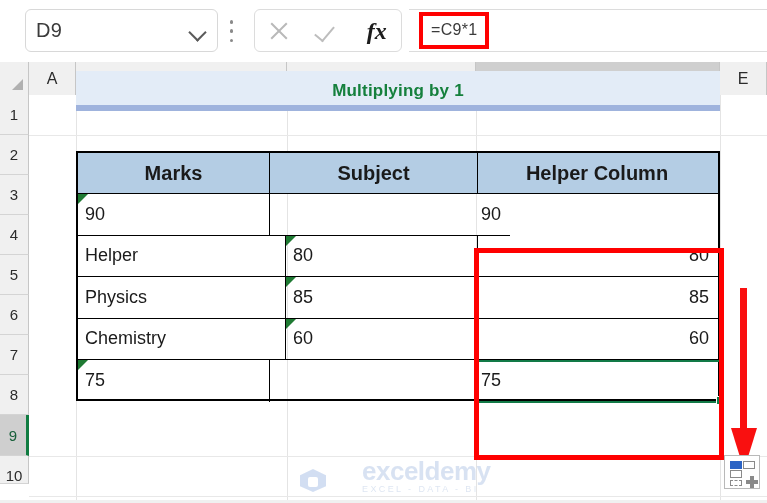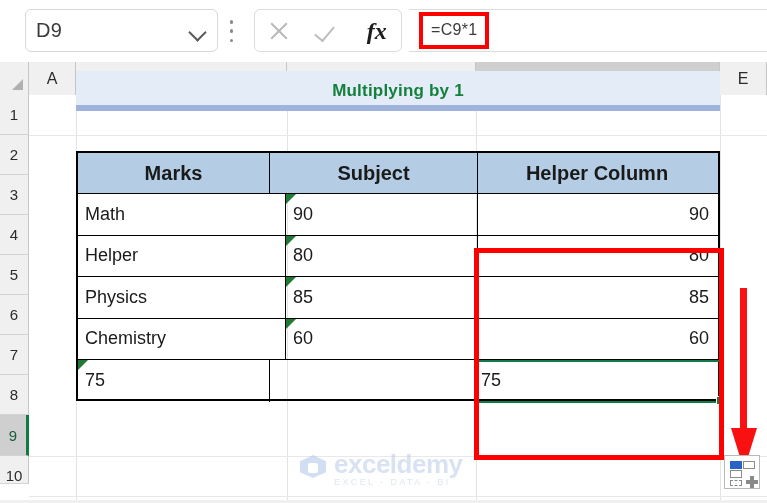--- a/index.html
+++ b/index.html
@@ -183,21 +183,21 @@
   .af-w1{ position:absolute; left:18px; top:5px; width:12px; height:8px; background:#fff; border:1px solid #8a8a8a; }
   .af-w2{ position:absolute; left:5px; top:14px; width:12px; height:8px; background:#fff; border:1px solid #8a8a8a; }
   .af-dash{ position:absolute; left:5px; top:24px; width:12px; height:6px; border:1px dashed #8a8a8a; }
   .af-plus{ position:absolute; left:21px; top:20px; width:12px; height:12px; }
   .af-plus::before{ content:""; position:absolute; left:4px; top:0; width:4px; height:12px; background:#8a8a8a; }
   .af-plus::after{  content:""; position:absolute; left:0; top:4px; width:12px; height:4px; background:#8a8a8a; }
 
   
   .wm{
     position:absolute; left:300px; top:452px; width:180px; height:42px;
-    display:flex; align-items:flex-start; opacity:.55;
+    display:flex; align-items:flex-end; opacity:.55;gap:28px;
   }
   .wm-logo{ width:28px; height:28px; position:relative; flex:none; margin-right:6px; }
   .wm-logo::before{
     content:""; position:absolute; left:0; top:3px; width:26px; height:23px;
     background:#aec4e8; clip-path: polygon(50% 0%, 100% 27%, 100% 75%, 50% 100%, 0% 75%, 0% 27%);
   }
   .wm-logo::after{
     content:""; position:absolute; left:8px; top:11px; width:10px; height:10px;
     background:#ffffff; border-radius:2px;
   }
@@ -278,21 +278,20 @@
 
   <div class="tbl">
 
     <div class="trow hdr">
       <div class="tcell c-marks">Marks</div>
       <div class="tcell c-subject">Subject</div>
       <div class="tcell c-helper">Helper Column</div>
     </div>
 
     <div class="trow">
-      <div class="tcell c-subject">Math</div>
       <div class="tcell c-marks">
         <span class="errtri"></span>
         <span>90</span>
       </div>
       <div class="tcell c-helper">90</div>
     </div>
 
     <div class="trow">
       <div class="tcell c-subject">Helper</div>
       <div class="tcell c-marks">

